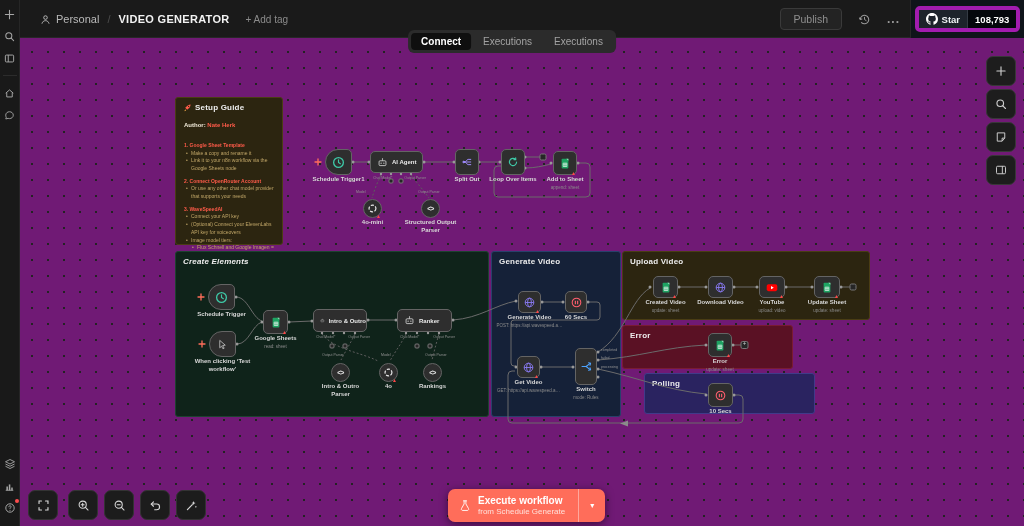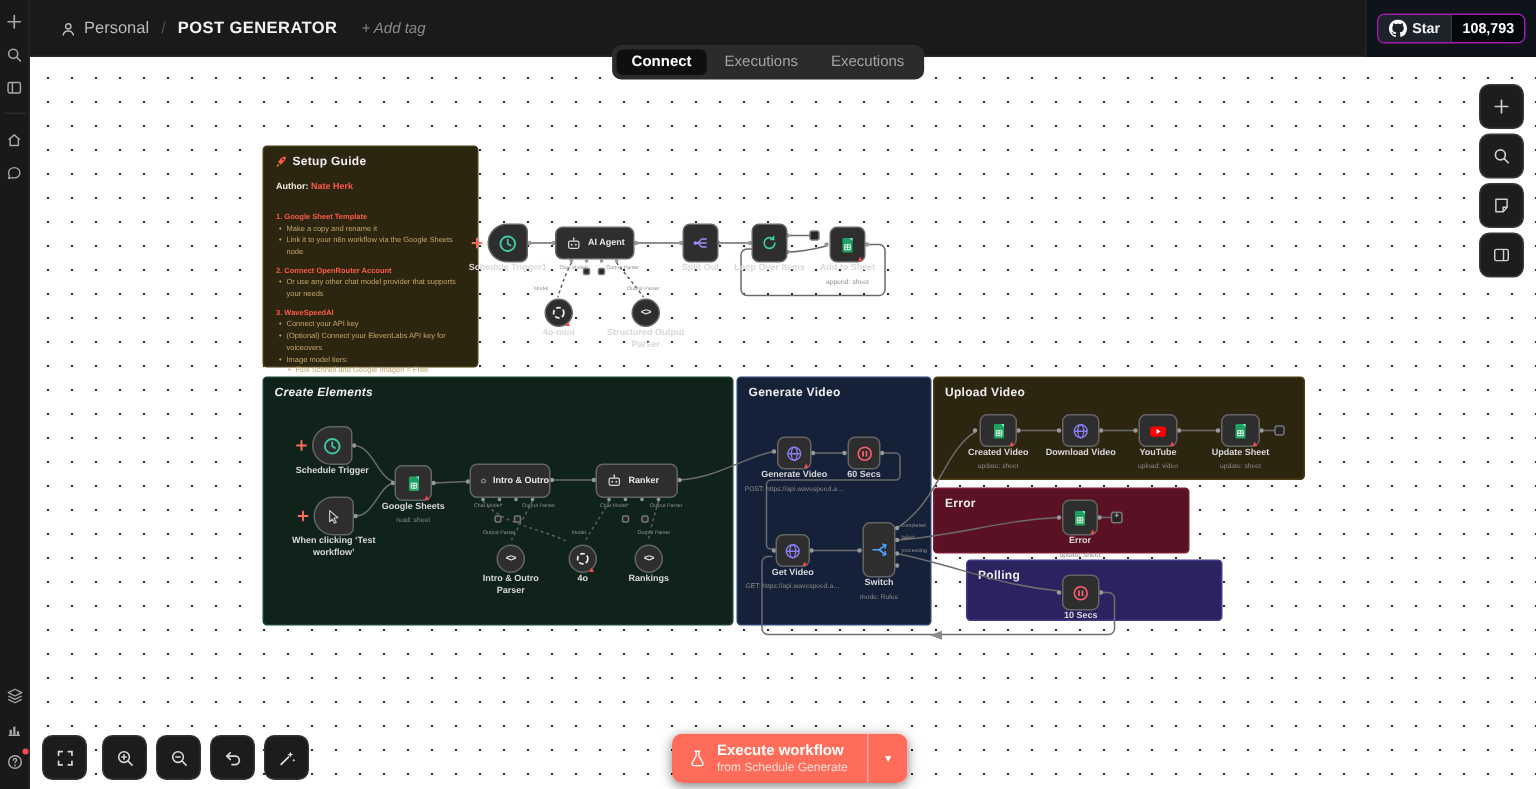--- a/index.html
+++ b/index.html
@@ -1,33 +1,33 @@
 <!DOCTYPE html>
 <html><head>
 <meta charset="utf-8">
 <style>
   * { margin:0; padding:0; box-sizing:border-box; }
   html,body { background:#101010; }
   body { font-family:"Liberation Sans", sans-serif; }
-  #app { position:relative; width:1024px; height:526px; background:#ffffff; overflow:hidden; }
+  #app { position:relative; width:1024px; height:526px; background:#701a75; overflow:hidden; }
 
   
   #topbar { position:absolute; left:20px; top:0; right:0; height:38px; background:#1a1a1a; border-bottom:1px solid #272727; z-index:40; }
   #breadcrumb { position:absolute; left:20px; top:0; height:38px; display:flex; align-items:center; gap:8px; }
   .crumb-owner { color:#b9b9b9; font-size:11px; display:flex; align-items:center; gap:5px; cursor:pointer; }
   .crumb-sep { color:#4d4d4d; font-size:11px; }
   .crumb-title { color:#f2f2f2; font-size:11px; font-weight:bold; letter-spacing:.3px; }
-  .add-tag { color:#8b8b8b; font-size:10px; margin-left:8px; cursor:pointer;font-style:italic; }
+  .add-tag { color:#8b8b8b; font-size:10px; margin-left:8px; cursor:pointer; }
 
   #topbar-right { position:absolute; right:124px; top:0; height:38px; display:flex; align-items:center; gap:16px; }
   .publish-btn { background:#232323; border:1px solid #3a3a3a; color:#8f8f8f; font-size:10.5px; padding:4px 13px; border-radius:4px; cursor:pointer; }
   .iconbtn { background:none; border:none; color:#9a9a9a; cursor:pointer; display:flex; align-items:center; }
 
   #gh-zone { position:absolute; right:0; top:0; width:114px; height:38px; background:#0f141a; border-left:1px solid #262626; display:flex; align-items:center; justify-content:center; }
-  .gh-widget { display:flex; border:1px solid #a21caf; border-radius:5px; overflow:hidden; cursor:pointer; }
+  .gh-widget { display:flex; border:4px solid #a21caf; border-radius:5px; overflow:hidden; cursor:pointer; }
   .gh-star { background:#1d232b; display:flex; align-items:center; gap:4px; padding:3px 7px; color:#f0f3f6; font-size:9.5px; font-weight:bold; }
   .gh-count { background:#04070c; border-left:1px solid #343b44; color:#fff; font-size:9.5px; font-weight:bold; padding:3px 7px; display:flex; align-items:center; }
 
   
   #tab-pill { position:absolute; left:50%; transform:translateX(-50%); top:30px; background:#2b2b2b; border-radius:6px; padding:3px; display:flex; gap:2px; z-index:50; }
   .tab { font-size:10px; color:#a3a3a3; padding:3px 10px; border-radius:4px; cursor:pointer; white-space:nowrap; }
   .tab.active { background:#0f0f0f; color:#ffffff; font-weight:bold; }
 
   
   #rail { position:absolute; left:0; top:0; width:20px; height:526px; background:#191919; border-right:1px solid #262626; z-index:60; display:flex; flex-direction:column; align-items:center; padding-top:6px; }
@@ -99,22 +99,32 @@
   <div id="topbar">
     <div id="breadcrumb">
       <span class="crumb-owner">
         <svg width="11" height="11" viewBox="0 0 16 16">
             <circle cx="8" cy="5.2" r="2.6" fill="none" stroke="#b9b9b9" stroke-width="1.4"></circle>
             <path d="M3 13.5c.8-2.6 2.7-3.8 5-3.8s4.2 1.2 5 3.8" fill="none" stroke="#b9b9b9" stroke-width="1.4" stroke-linecap="round"></path>
           </svg>
         <span>Personal</span>
       </span>
       <span class="crumb-sep">/</span>
-      <span class="crumb-title">POST GENERATOR</span>
+      <span class="crumb-title">VIDEO GENERATOR</span>
       <span class="add-tag">+ Add tag</span>
+    </div>
+    <div id="topbar-right">
+      <button class="publish-btn">Publish</button>
+      <span class="iconbtn">
+        <svg width="13" height="13" viewBox="0 0 16 16">
+            <path d="M2.8 8a5.2 5.2 0 1 1 1.5 3.7M2.8 8l-1-1.8M2.8 8l2-.6" fill="none" stroke="#9a9a9a" stroke-width="1.3" stroke-linecap="round"></path>
+            <path d="M8 5.3V8l2 1.3" fill="none" stroke="#9a9a9a" stroke-width="1.2" stroke-linecap="round"></path>
+          </svg>
+      </span>
+      <span class="iconbtn" style="font-size:12px; letter-spacing:1px; font-weight:bold;">...</span>
     </div>
     <div id="gh-zone">
       <div class="gh-widget">
         <span class="gh-star">
           <svg width="12" height="12" viewBox="0 0 16 16">
               <path fill="#ffffff" d="M8 0C3.58 0 0 3.58 0 8c0 3.54 2.29 6.53 5.47 7.59.4.07.55-.17.55-.38 0-.19-.01-.82-.01-1.49-2.01.37-2.53-.49-2.69-.94-.09-.23-.48-.94-.82-1.13-.28-.15-.68-.52-.01-.53.63-.01 1.08.58 1.23.82.72 1.21 1.87.87 2.33.66.07-.52.28-.87.51-1.07-1.78-.2-3.64-.89-3.64-3.95 0-.87.31-1.59.82-2.15-.08-.2-.36-1.02.08-2.12 0 0 .67-.21 2.2.82.64-.18 1.32-.27 2-.27s1.36.09 2 .27c1.53-1.04 2.2-.82 2.2-.82.44 1.1.16 1.92.08 2.12.51.56.82 1.27.82 2.15 0 3.07-1.87 3.75-3.65 3.95.29.25.54.73.54 1.48 0 1.07-.01 1.93-.01 2.2 0 .21.15.46.55.38A8.01 8.01 0 0 0 16 8c0-4.42-3.58-8-8-8z"></path>
             </svg>
           <span>Star</span>
         </span>
         <span class="gh-count">108,793</span>
@@ -176,21 +186,21 @@
           <circle cx="8" cy="8" r="5.6" fill="none" stroke="#a8a8a8" stroke-width="1.3"></circle>
           <path d="M6.5 6.4c0-.9.7-1.5 1.5-1.5s1.5.6 1.5 1.4c0 1.1-1.5 1.2-1.5 2.4" fill="none" stroke="#a8a8a8" stroke-width="1.2" stroke-linecap="round"></path>
           <circle cx="8" cy="11" r=".8" fill="#a8a8a8"></circle>
         </svg>
         <span class="badge-dot"></span>
       </span>
   </div>
 
   <div id="canvas"></div>
 
-  <div class="note note-yellow" style="left:175px; top:97px; width:144px; height:148px;">
+  <div class="note note-yellow" style="left:175px; top:97px; width:108px; height:148px;">
     <span class="ntitle" style="font-size:8px;">
       <svg width="9" height="9" viewBox="0 0 16 16">
           <path d="M13.5 2.5c-3.4.2-5.8 1.6-7.6 4.2L4 8.6l3.4 3.4 1.9-1.9c2.6-1.8 4-4.2 4.2-7.6z" fill="#ff5b49"></path>
           <circle cx="10" cy="6" r="1.2" fill="#2c2510"></circle>
           <path d="M4.5 11.5c-1 .3-1.8 1.8-2 3 1.2-.2 2.7-1 3-2z" fill="#ffb14d"></path>
         </svg>
       <span>Setup Guide</span>
     </span>
     <div class="guide">
       <div class="g-author"><span>Author:</span> <a href="#">Nate Herk</a></div>

